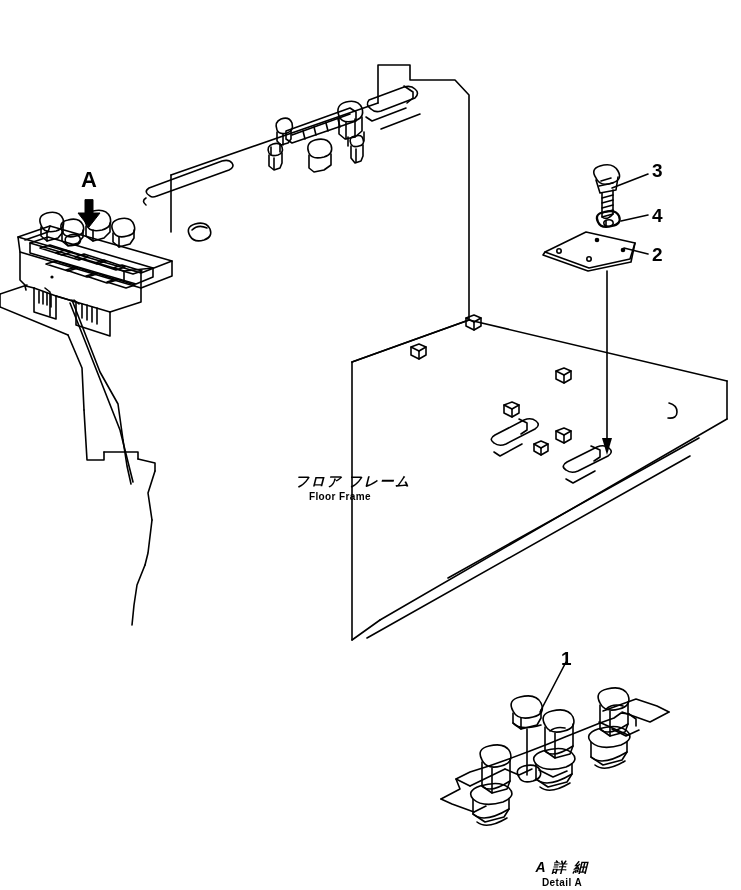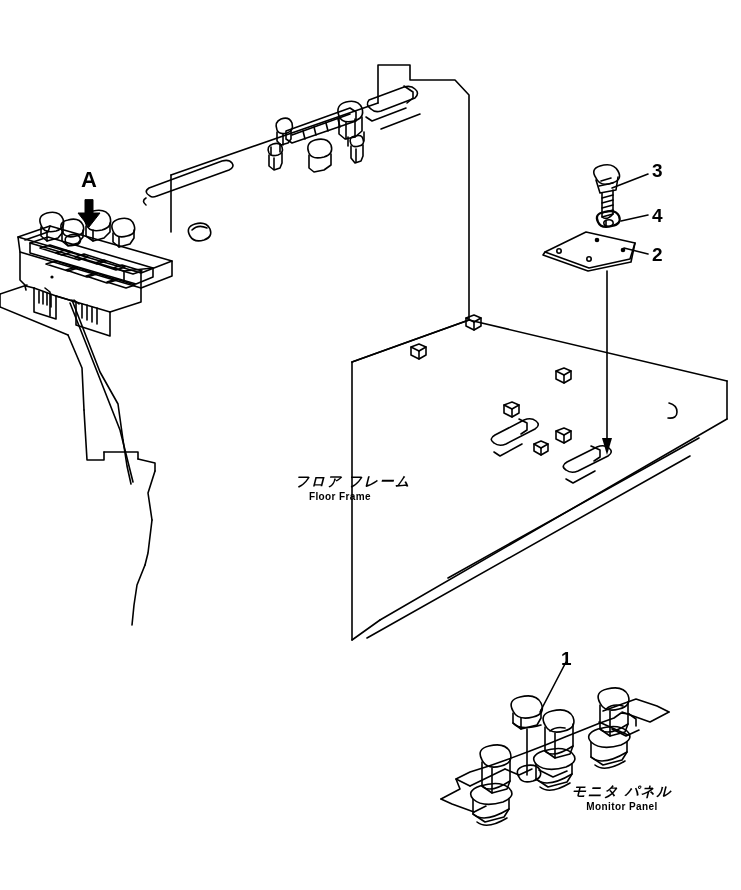--- a/index.html
+++ b/index.html
@@ -419,19 +419,19 @@
 
   <div class="lbl partnum" style="left:652px; top:244px;">2</div>
 
   <div class="lbl partnum" style="left:561px; top:648px;">1</div>
 
   <div class="lbl caption" style="left:295px; top:474px; width:90px;">
     <span class="jp">フロア フレーム</span>
     <span class="en">Floor Frame</span>
   </div>
 
-  <div class="lbl caption" style="left:566px; top:784px; width:112px;">
-    <span class="jp">モニタ パネル</span>
-    <span class="en">Monitor Panel</span>
+
+  <div class="lbl caption" style="left:516px; top:860px; width:92px;">
+    <span class="jp">A 詳 細</span>
+    <span class="en">Detail A</span>
   </div>
 
-
 </div>
 
 </body></html>

